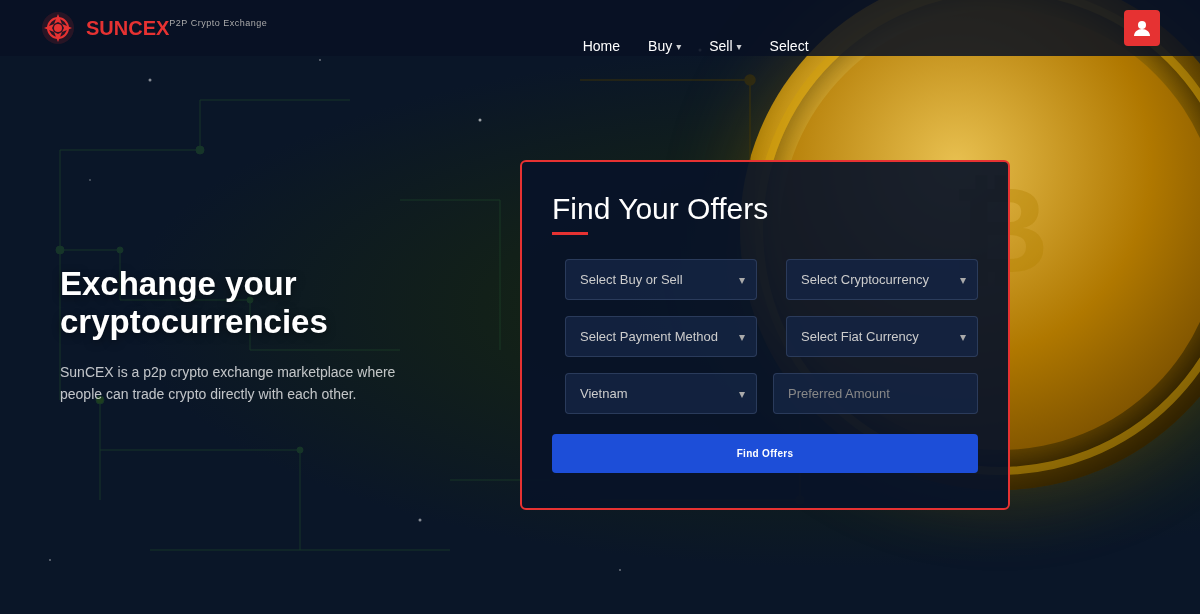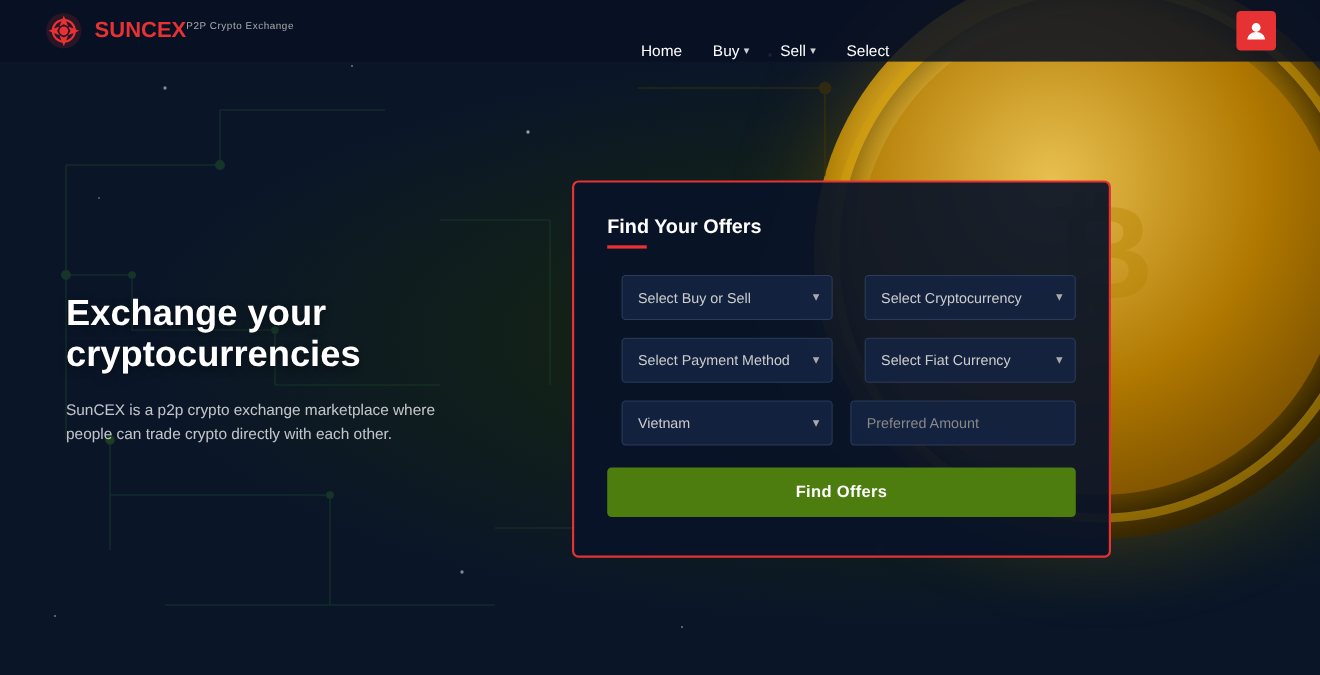--- a/index.html
+++ b/index.html
@@ -187,22 +187,22 @@
     .offers-panel {
       width: 490px;
       background: rgba(8, 18, 40, 0.92);
       border: 2px solid #e63232;
       border-radius: 6px;
       padding: 30px 30px 35px;
       flex-shrink: 0;
     }
 
     .panel-title {
-      font-size: 18px;
-      font-weight: 700;
+      font-size: 30px;
+      font-weight: 400;
       color: white;
       margin-bottom: 6px;
     }
 
     .panel-underline {
       width: 36px;
       height: 3px;
       background: #e63232;
       margin-bottom: 24px;
     }
@@ -257,25 +257,25 @@
       top: 50%;
       transform: translateY(-50%);
       color: #aaa;
       font-size: 12px;
       pointer-events: none;
     }
 
     .find-btn {
       width: 100%;
       padding: 14px;
-      background: #4d7c0f;
+      background: #1d4ed8;
       border: none;
       border-radius: 4px;
       color: white;
-      font-size: 15px;
+      font-size: 10px;
       font-weight: 600;
       cursor: pointer;
       letter-spacing: 0.3px;
     }
   </style>
 </head>
 <body>
 
 <div class="bg"></div>
 

